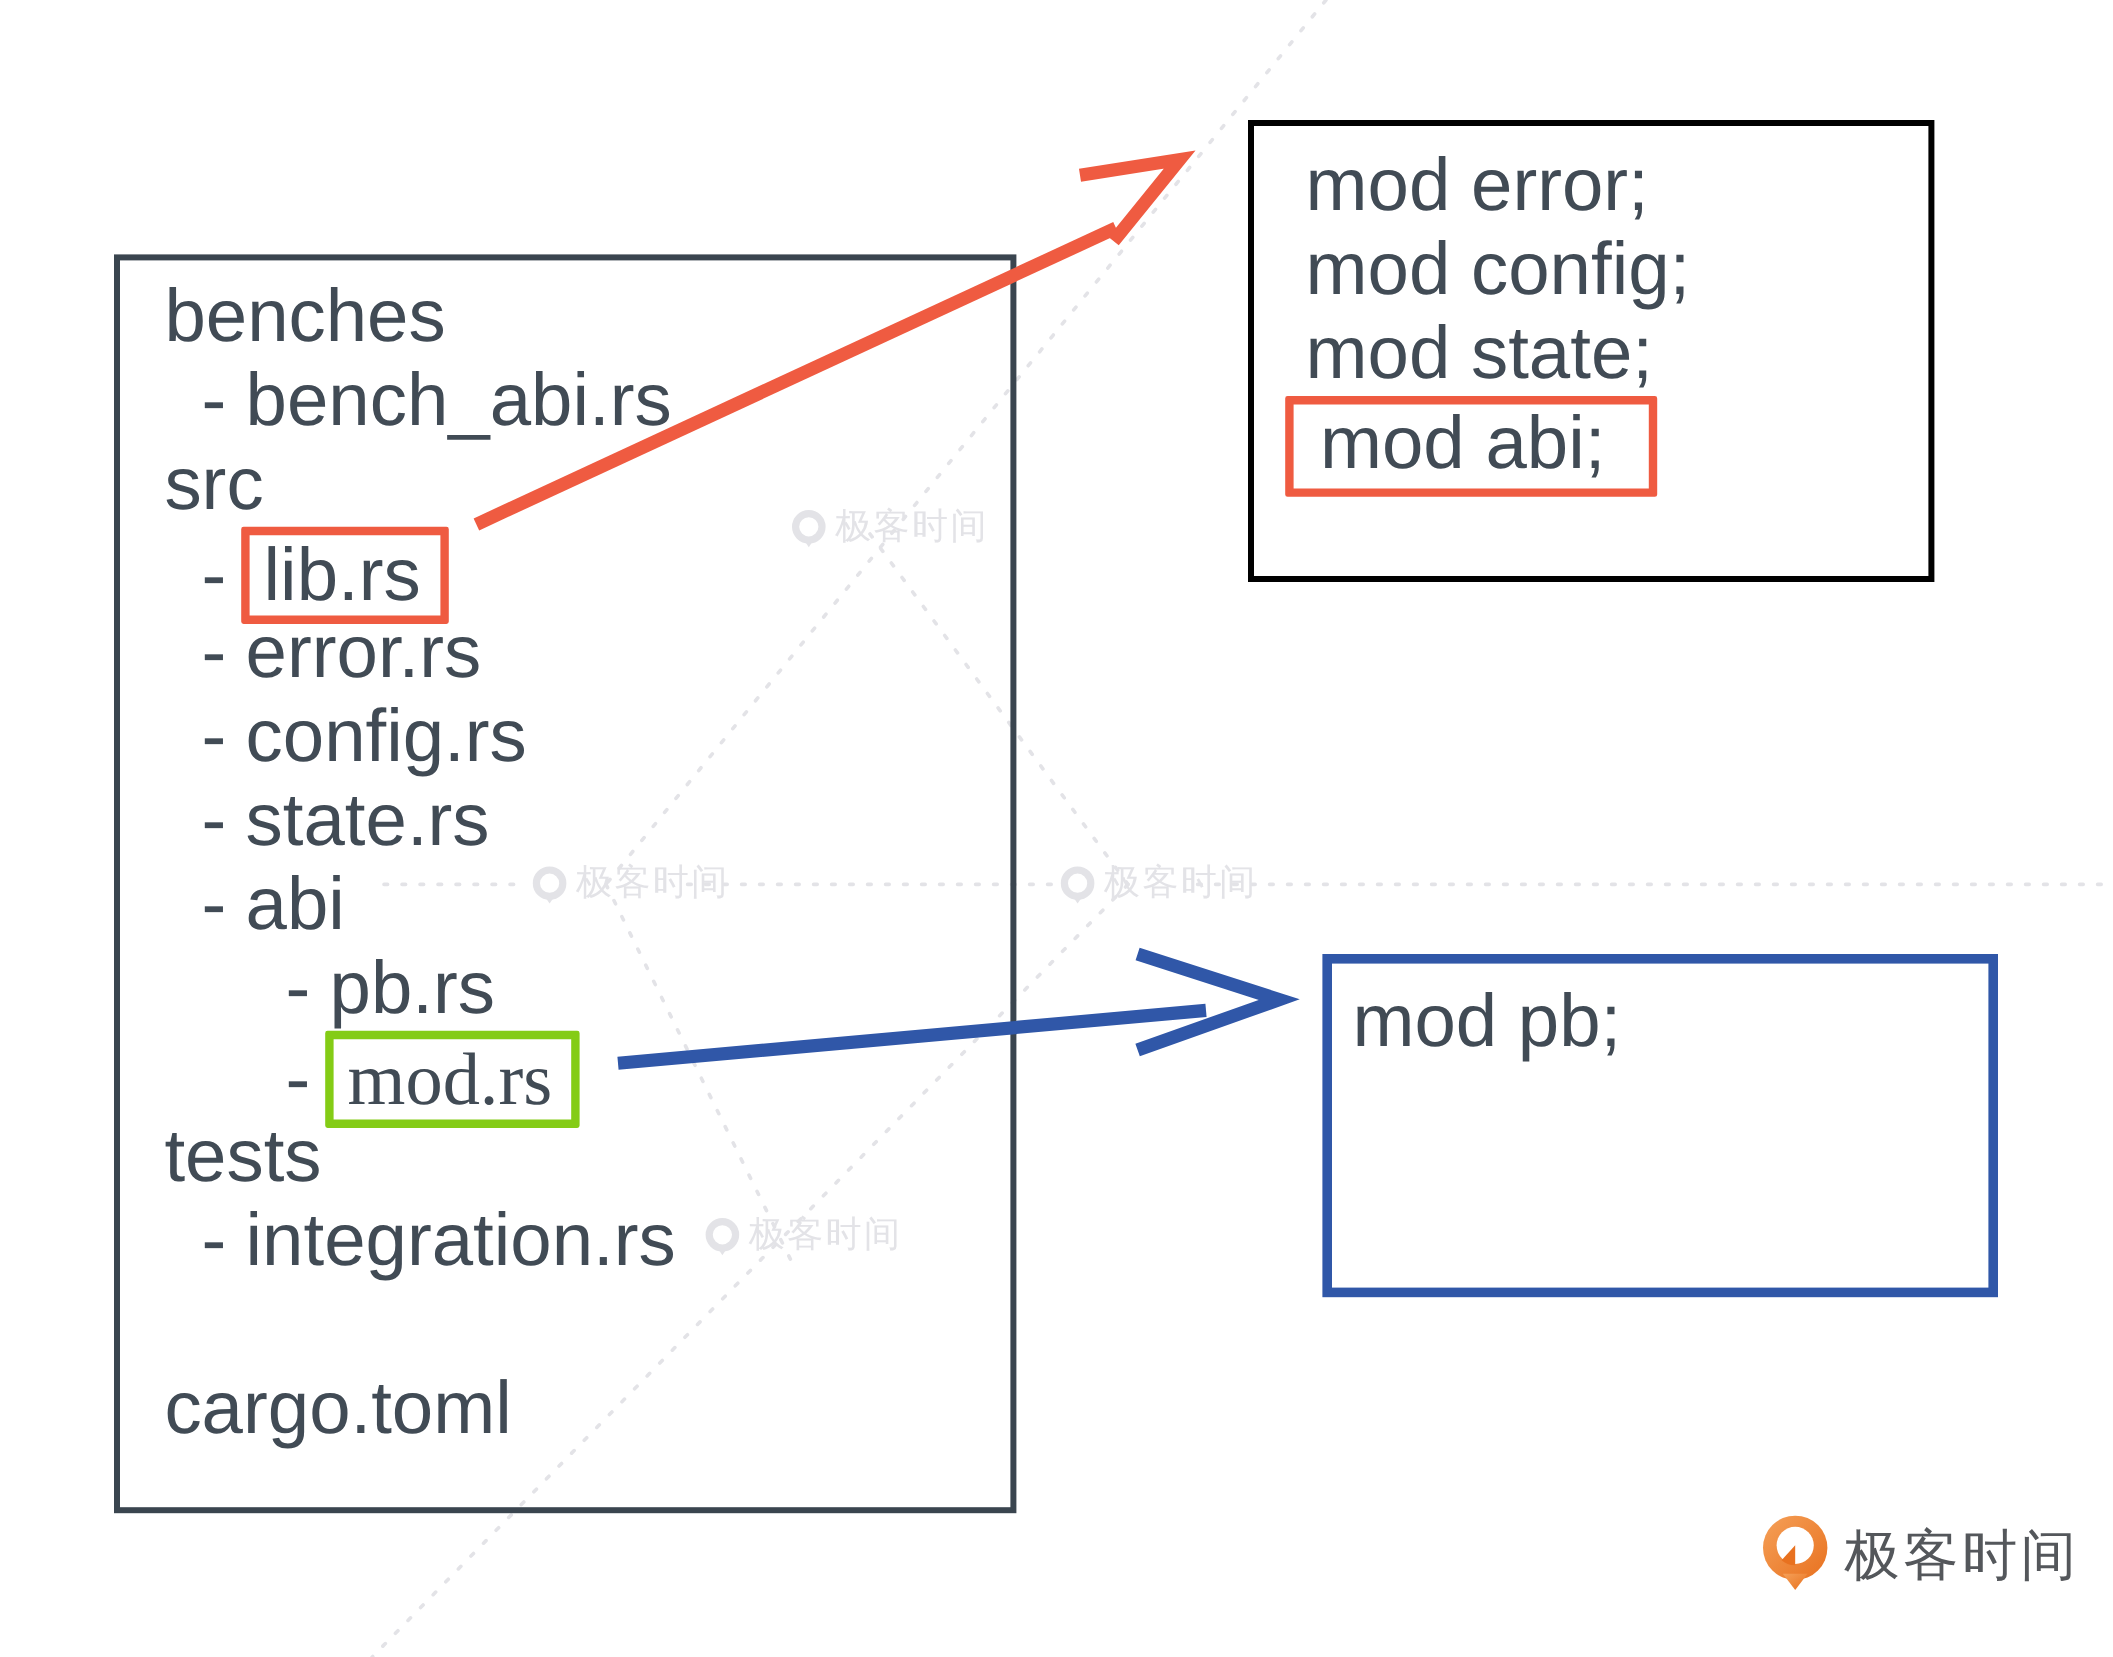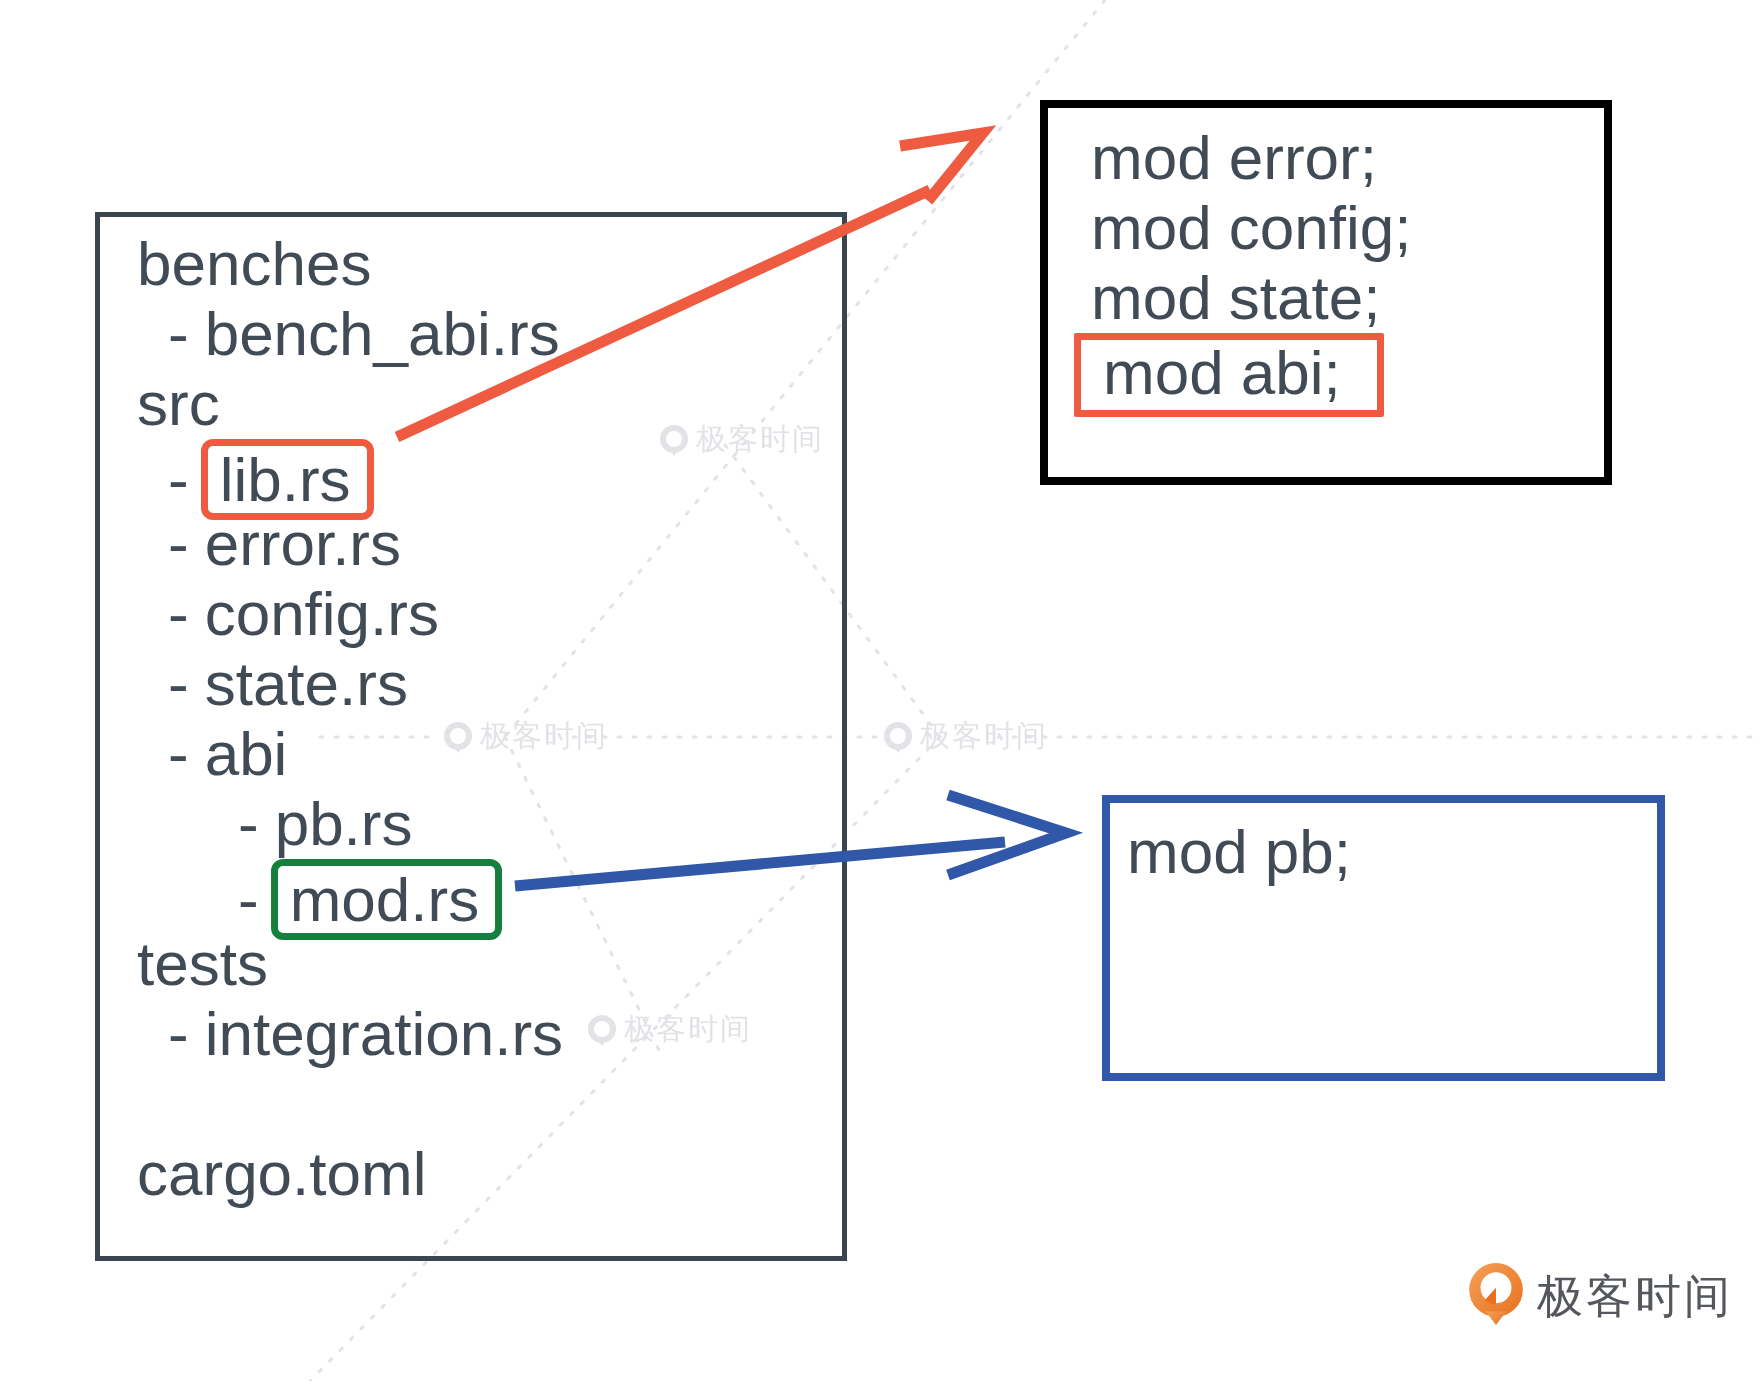--- a/index.html
+++ b/index.html
@@ -16,25 +16,25 @@
   .wm-text{font-size:30px;letter-spacing:2px;line-height:1;}
   
   .panel{position:absolute;box-sizing:border-box;background:transparent;z-index:1;}
   .tree-panel{left:95px;top:212px;width:752px;height:1049px;border:5px solid #3A454F;}
   .tree-list{padding:12px 0 0 37px;font-size:62px;line-height:70px;}
   .tree-line{height:70px;white-space:nowrap;}
   .indent-0{margin-left:0;}
   .indent-1{margin-left:31px;}
   .indent-2{margin-left:101px;}
   .dash{margin-right:16px;}
-  .hl{display:inline-block;line-height:62px;padding:3px 16px 2px 12px;margin-left:-4px;border-radius:12px;}
+  .hl{display:inline-block;line-height:62px;padding:3px 16px 2px 12px;margin-left:-4px;border-radius:2px;}
   .hl-orange{border:7px solid #EF5B41;}
-  .hl-blue{border:7px solid #15803d;}
+  .hl-blue{border:7px solid #84cc16;font-family:Liberation Serif, serif;}
   .code-box{font-size:62px;line-height:70px;color:#414B55;}
-  .lib-code-box{left:1040px;top:100px;width:572px;height:385px;border:8px solid #000000;padding:15px 0 0 43px;}
+  .lib-code-box{left:1040px;top:100px;width:572px;height:385px;border:5px solid #000000;padding:15px 0 0 43px;}
   .pb-code-box{left:1102px;top:795px;width:563px;height:286px;border:8px solid #3057A8;padding:14px 0 0 17px;}
   .inner-hl{display:inline-block;line-height:62px;border:7px solid #EF5B41;padding:2px 36px 6px 22px;margin-left:-17px;border-radius:2px;}
   
   .arrows{position:absolute;inset:0;z-index:2;pointer-events:none;}
   
   .logo{position:absolute;left:1468px;top:1262px;display:flex;align-items:center;gap:13px;z-index:3;}
   .logo-text{font-size:46px;color:#54575B;letter-spacing:3px;line-height:1;padding-top:4px;}
 </style>
 </head>
 <body>

